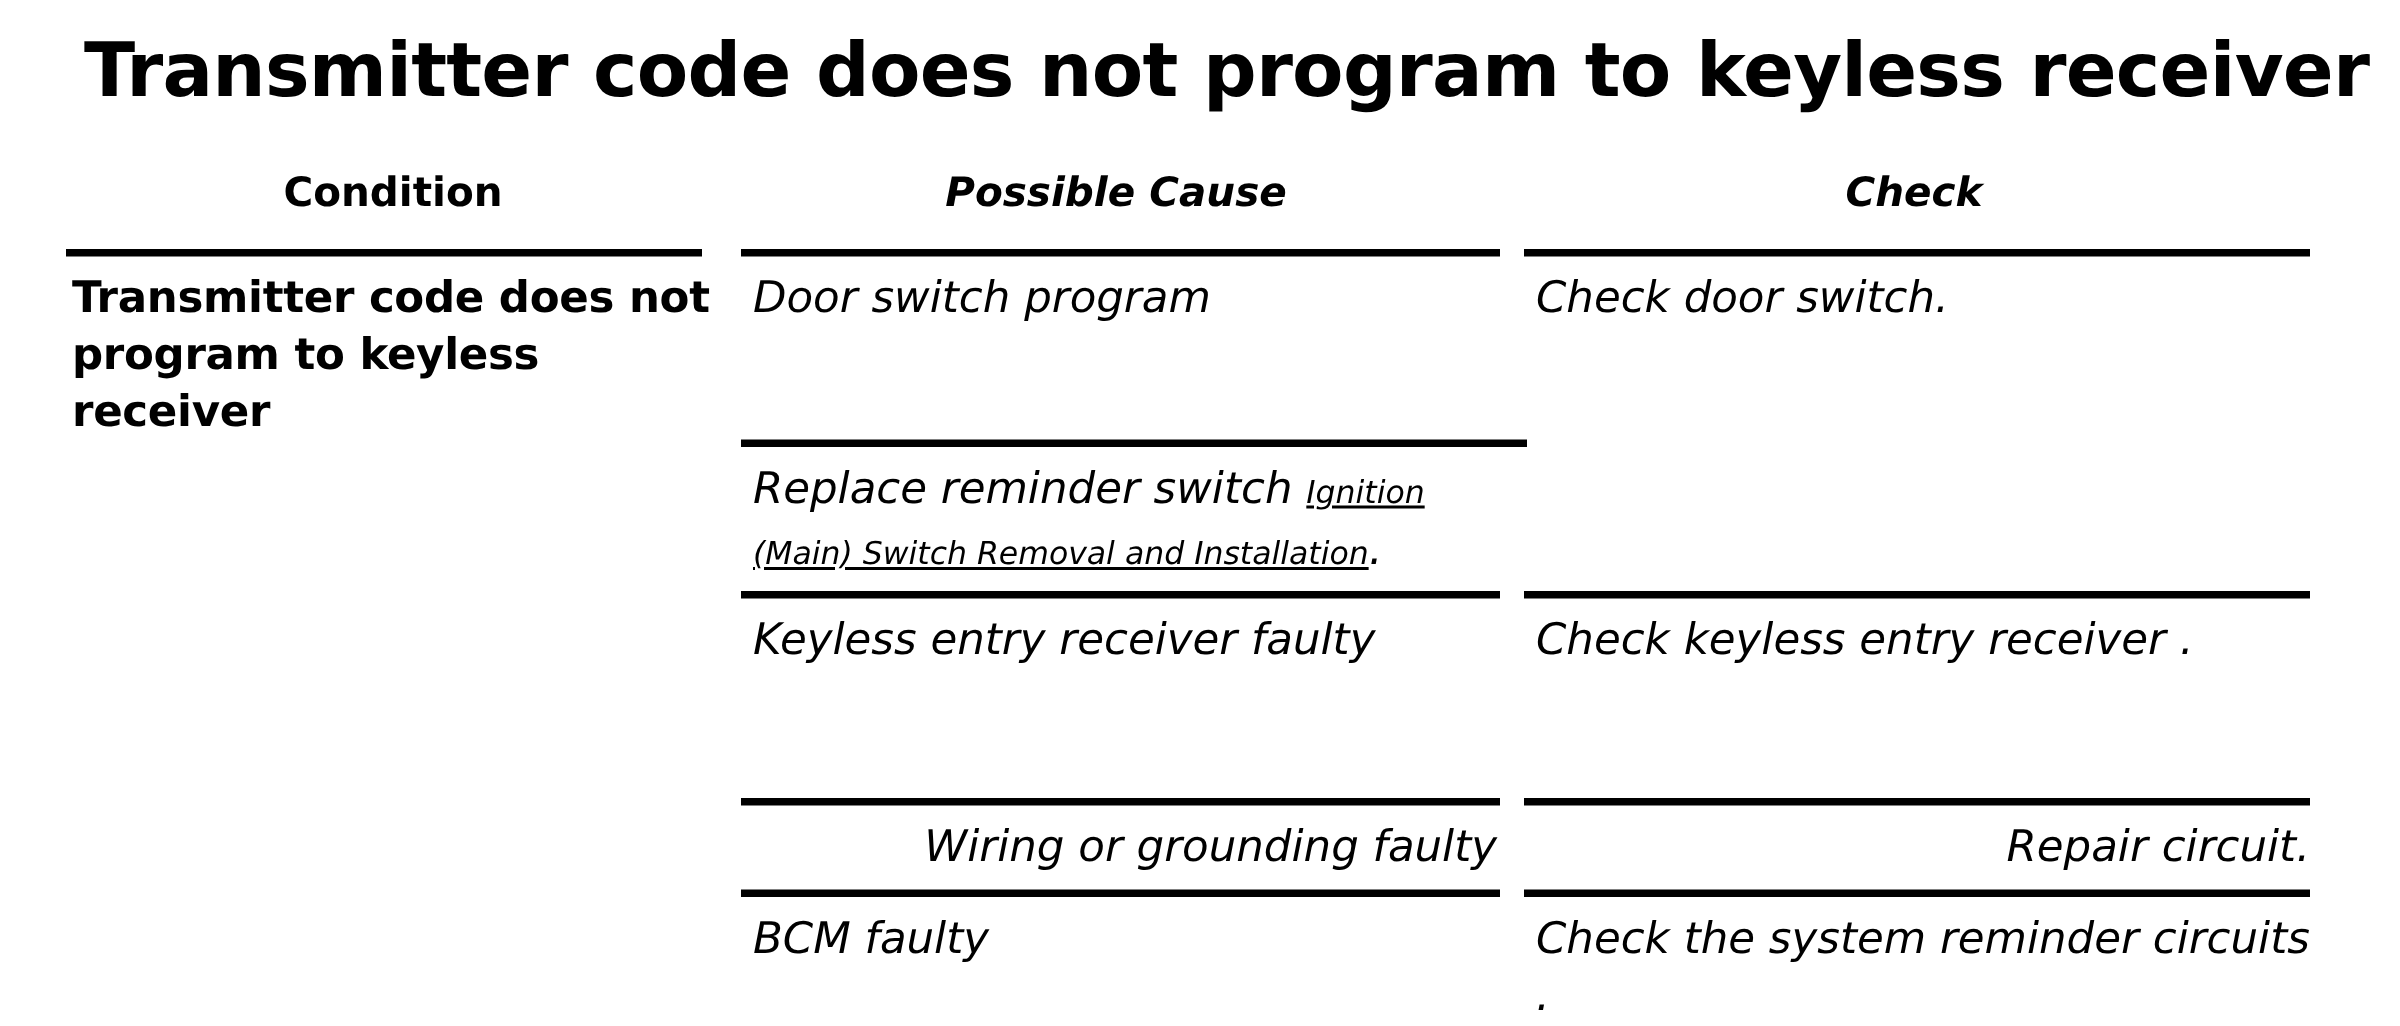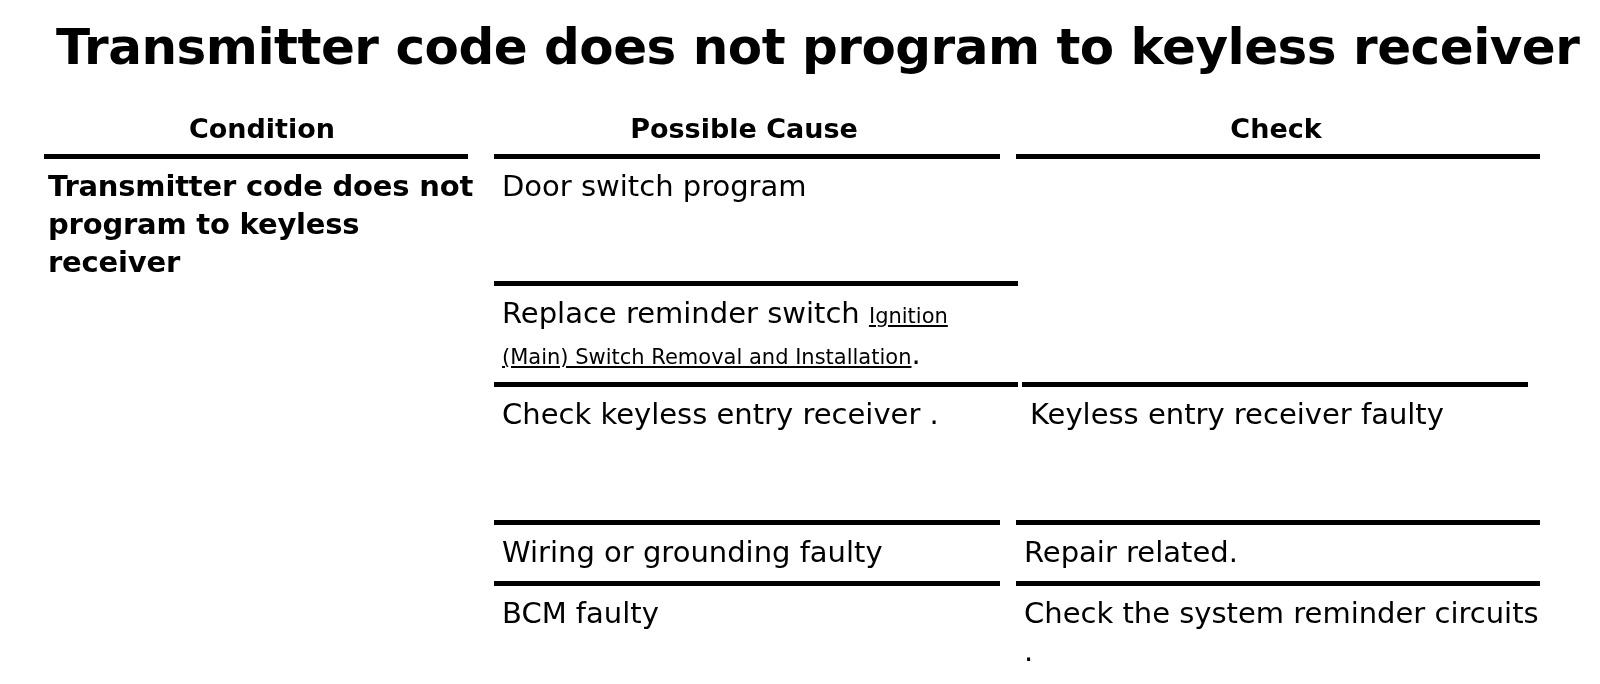--- a/index.html
+++ b/index.html
@@ -56,25 +56,26 @@
     box-sizing: border-box;
     position: relative;
   }
   .col-condition { width: 446px; padding-right: 10px; }
   .col-cause     { width: 522px; }
   .col-action    { width: 528px; }
 
   
   .col-cause, .col-action {
     margin-left: 0;
+    font-style: italic;
   }
 
   
   .hdr-row .col {
-    padding-bottom: 8px;
+    padding-bottom: 20px;
   }
   .hdr-cell {
     text-align: center;
     font-size: 27px;
     font-weight: bold;
     line-height: 34px;
     white-space: nowrap;
   }
   .hdr-cell.cause  { padding-right: 14px; }
   .hdr-cell.action { padding-right: 0; }
@@ -115,21 +116,21 @@
   .link-ref {
     font-size: 21px;
     text-decoration: underline;
     line-height: 38px;
   }
 
   
   .h-r1 { min-height: 85px; }
   .h-r2 { min-height: 88px; }
   .h-r3 { min-height: 125px; }
-  .h-r4 { min-height: 48px; }
+  .h-r4 { min-height: 48px; text-align: right; }
   .h-r5 { min-height: 100px; }
 
   .spacer-cond { }
 </style>
 </head>
 <body>
 
 <div class="page">
 
   <div class="doc-title">Transmitter code does not program to keyless receiver</div>
@@ -152,61 +153,62 @@
       <div class="col col-condition">
         <div class="rule rule-cond"></div>
         <div class="cell-txt cell-cond h-r1">Transmitter code does not program to keyless receiver</div>
       </div>
       <div class="col col-cause">
         <div class="rule rule-cause"></div>
         <div class="cell-txt cell-cause h-r1">Door switch program</div>
       </div>
       <div class="col col-action">
         <div class="rule rule-action"></div>
+        <div class="cell-txt cell-action h-r1"><span>Check door switch.</span></div>
       </div>
     </div>
 
     <div class="tbl-row">
       <div class="col col-condition">
         <div class="norule"></div>
         <div class="cell-txt cell-cond h-r2 spacer-cond"></div>
       </div>
       <div class="col col-action">
         <div class="rule rule-action"></div>
         <div class="cell-txt cell-action h-r2"><span>Replace reminder switch </span><span class="link-ref">Ignition (Main) Switch Removal and Installation</span><span>.</span></div>
       </div>
     </div>
 
     <div class="tbl-row">
       <div class="col col-condition">
         <div class="norule"></div>
         <div class="cell-txt cell-cond h-r3 spacer-cond"></div>
       </div>
+      <div class="col col-cause">
+        <div class="rule rule-cause"></div>
+        <div class="cell-txt cell-cause h-r3">Keyless entry receiver faulty</div>
+      </div>
       <div class="col col-action">
         <div class="rule rule-action"></div>
         <div class="cell-txt cell-action h-r3"><span>Check keyless entry receiver .</span></div>
       </div>
-      <div class="col col-cause">
-        <div class="rule rule-cause"></div>
-        <div class="cell-txt cell-cause h-r3">Keyless entry receiver faulty</div>
-      </div>
     </div>
 
     <div class="tbl-row">
       <div class="col col-condition">
         <div class="norule"></div>
         <div class="cell-txt cell-cond h-r4 spacer-cond"></div>
       </div>
       <div class="col col-cause">
         <div class="rule rule-cause"></div>
         <div class="cell-txt cell-cause h-r4">Wiring or grounding faulty</div>
       </div>
       <div class="col col-action">
         <div class="rule rule-action"></div>
-        <div class="cell-txt cell-action h-r4"><span>Repair related.</span></div>
+        <div class="cell-txt cell-action h-r4"><span>Repair circuit.</span></div>
       </div>
     </div>
 
     <div class="tbl-row">
       <div class="col col-condition">
         <div class="norule"></div>
         <div class="cell-txt cell-cond h-r5 spacer-cond"></div>
       </div>
       <div class="col col-cause">
         <div class="rule rule-cause"></div>

